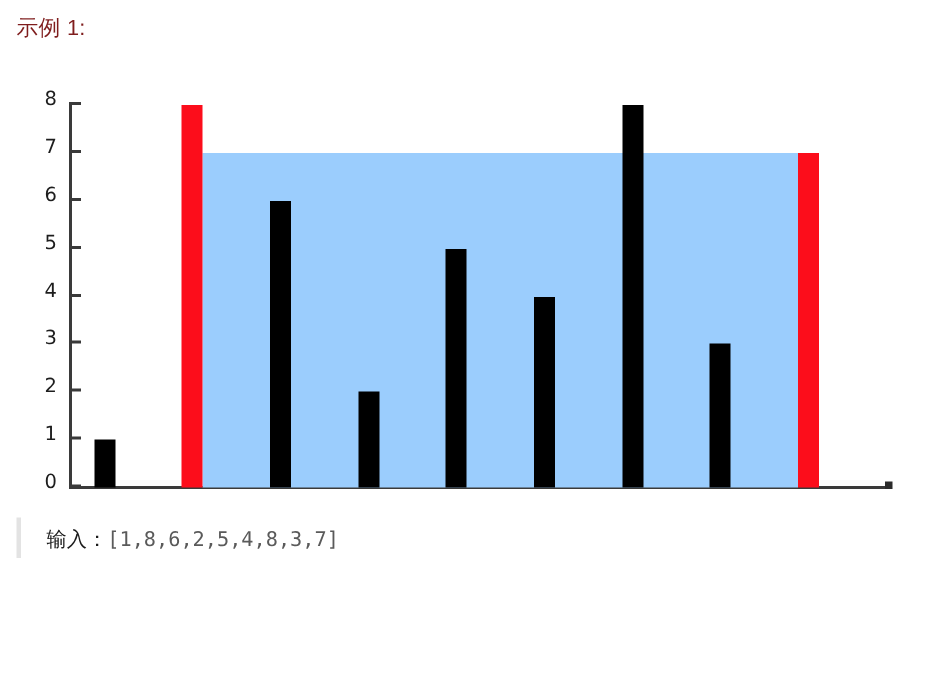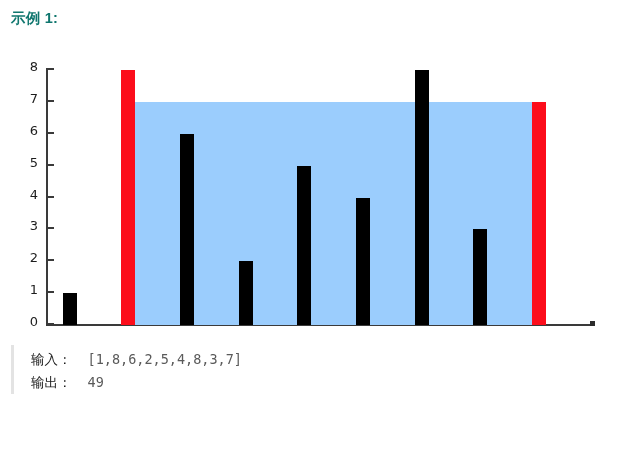--- a/index.html
+++ b/index.html
@@ -15,22 +15,22 @@
     color: #2c2c2c;
     overflow: hidden;
   }
 
   
   #example-title {
     position: absolute;
     left: 11px;
     top: 9px;
     font-size: 14.5px;
-    font-weight: bold;
-    color: #0f766e;
+    font-weight: normal;
+    color: #7f1d1d;
     letter-spacing: 0.2px;
     white-space: nowrap;
   }
 
   
   #chart {
     position: absolute;
     left: 0;
     top: 0;
     width: 620px;
@@ -114,21 +114,20 @@
     color: #5a5a5a;
   }
   .ex-label {
     font-weight: normal;
     color: #1a1a1a;
   }
   .mono {
     font-family: "DejaVu Sans Mono", monospace;
     font-size: 13.5px;
     color: #5a5a5a;
-    margin-left: 16px;
   }
   #explain-paragraph {
     font-size: 13.5px;
     line-height: 25px;
     color: #5a5a5a;
   }
 </style>
 </head>
 <body>
 
@@ -174,16 +173,13 @@
         <div class="bar black" title="8: 3" style="left: 427.4px; width: 14px; height: 95.625px;"></div>
         <div class="bar red" title="9: 7" style="left: 486.1px; width: 14px; height: 223.125px;"></div>
       </div>
   </div>
 </div>
 
 <div id="explain-block">
   <div class="ex-line">
     <span class="ex-label">输入：</span><span class="mono">[1,8,6,2,5,4,8,3,7]</span>
   </div>
-  <div class="ex-line">
-    <span class="ex-label">输出：</span><span class="mono">49</span>
-  </div>
 </div>
 
 </body></html>

